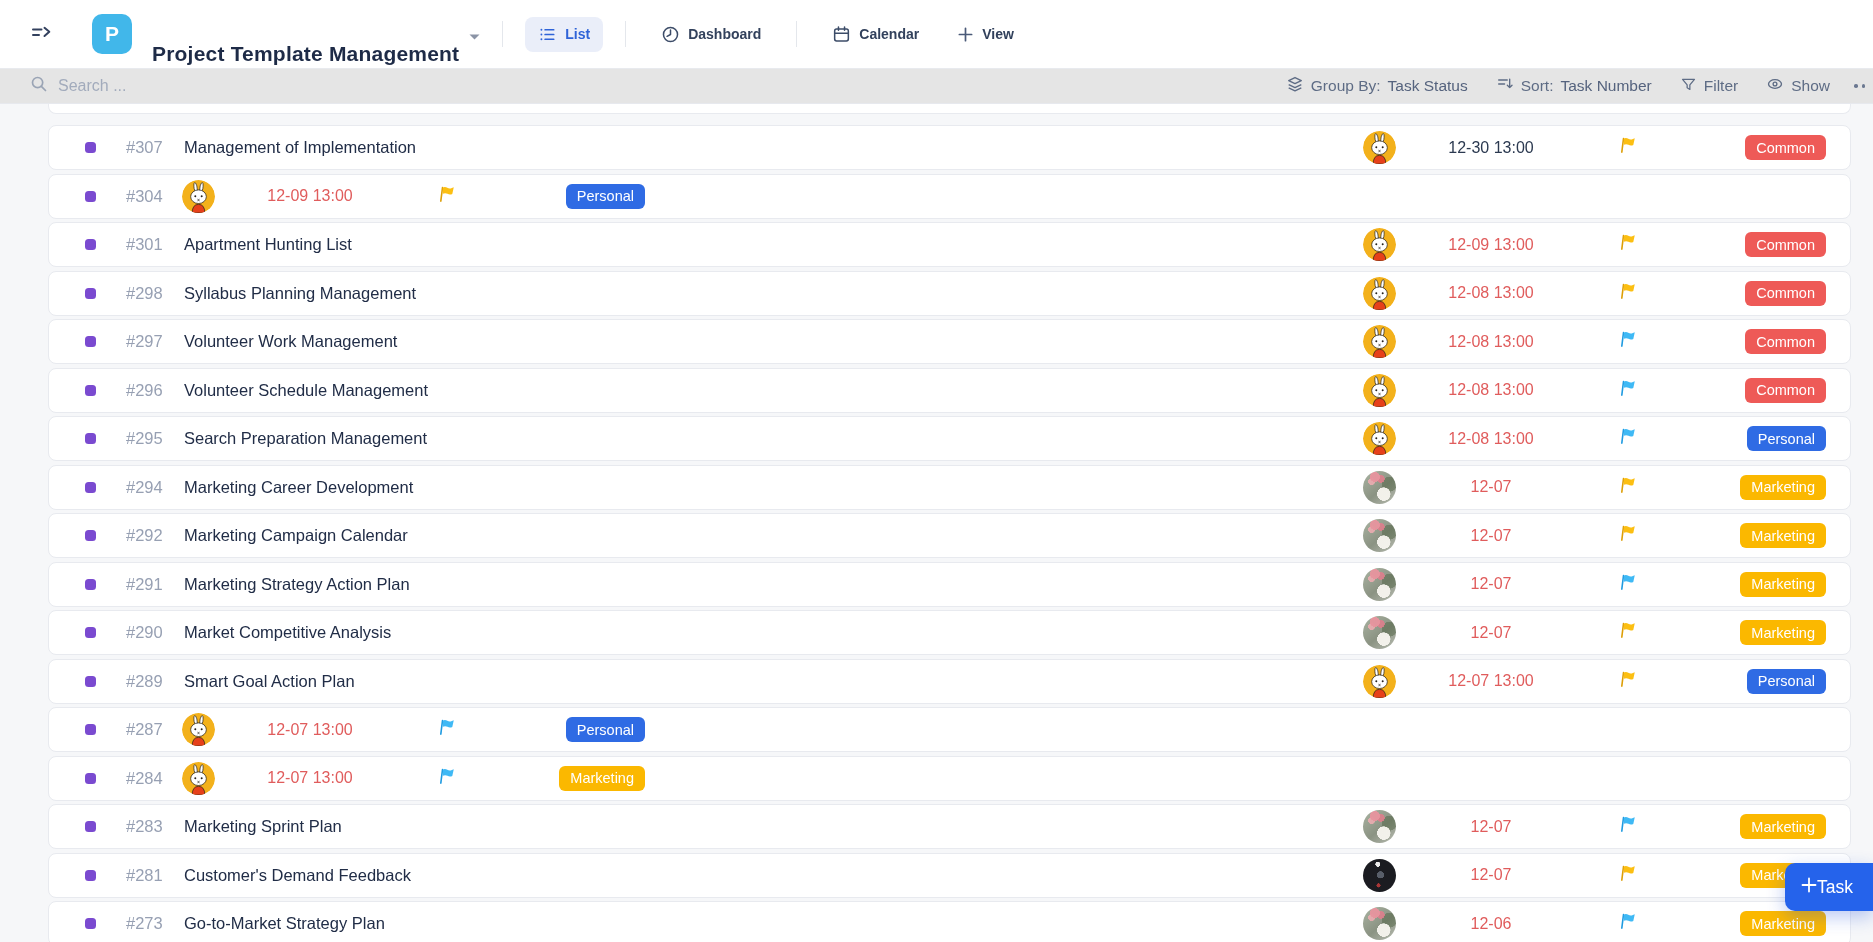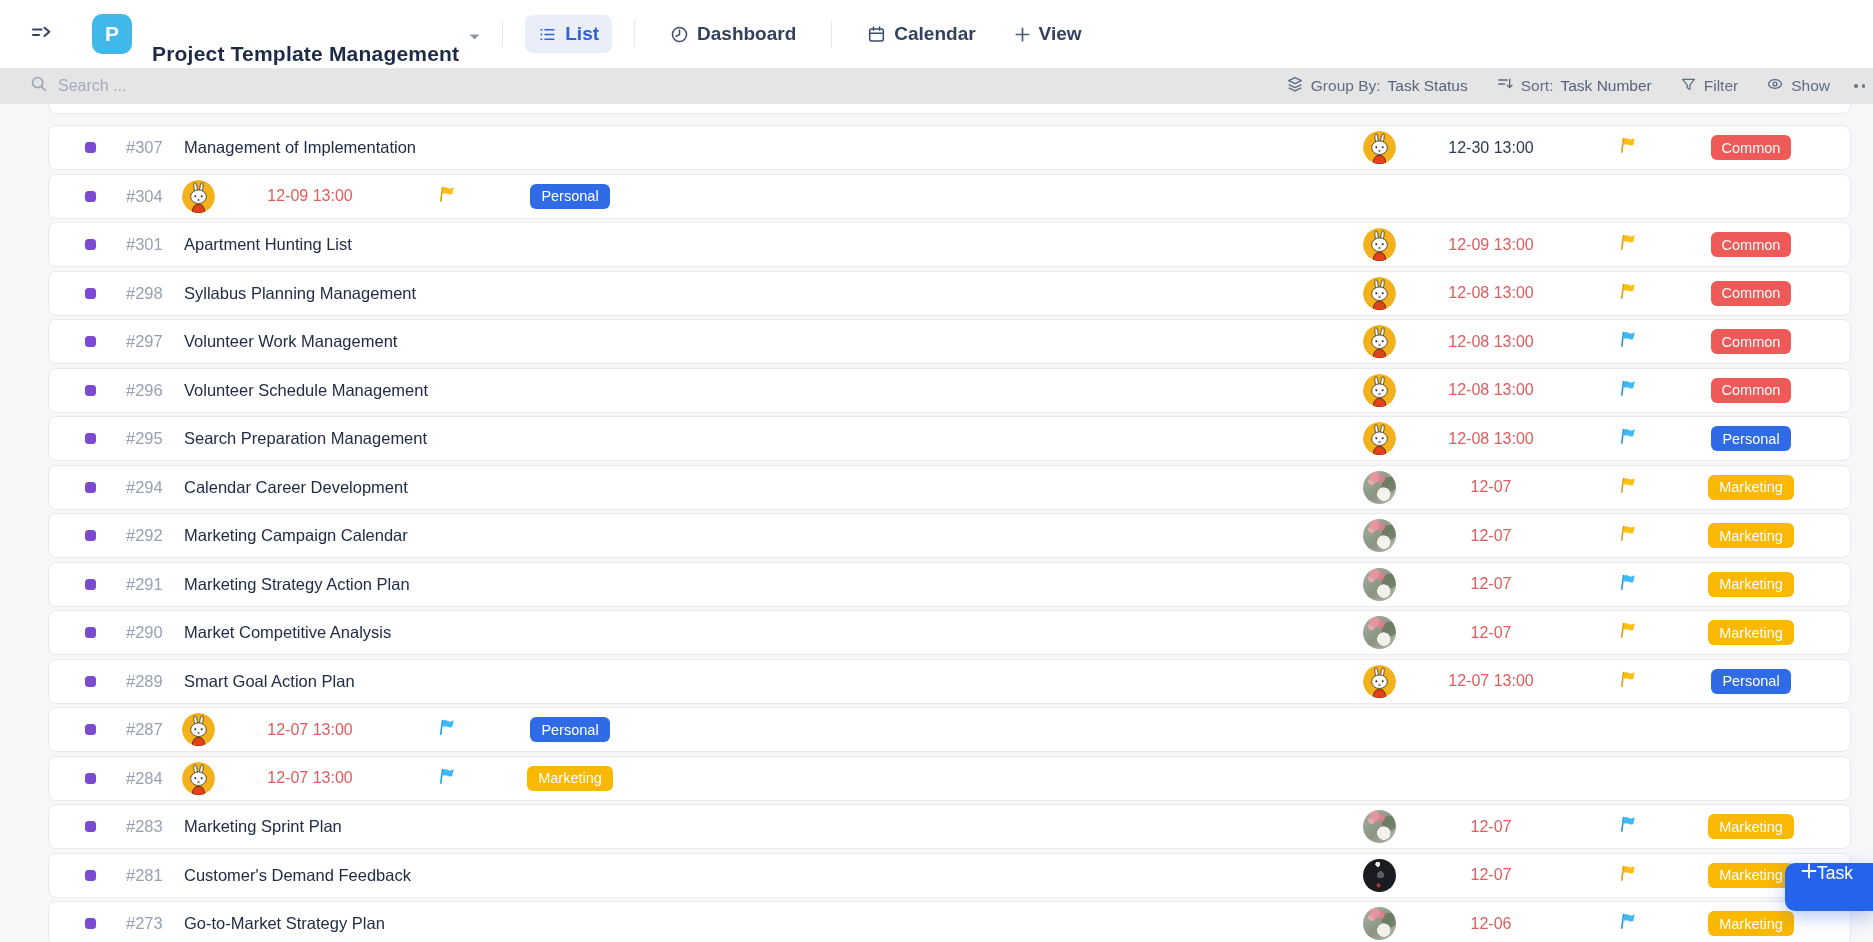--- a/index.html
+++ b/index.html
@@ -18,21 +18,21 @@
     width:40px; height:40px; margin-left:36px; border-radius:10px;
     display:flex; align-items:center; justify-content:center;
     color:#fff; font-size:21px; font-weight:700;
   }
   .title-wrap { display:flex; align-items:center; margin-left:20px; cursor:pointer; }
   .page-title { font-size:21px; font-weight:700; color:#1e2b47; letter-spacing:.2px;margin-top:40px; }
   .caret { margin-left:10px; margin-top:3px; }
   .vdiv { width:1px; height:26px; background:#e4e7ec; margin:0 22px; flex:0 0 auto; }
   .tabs { display:flex; align-items:center; }
   .tab {
-    display:flex; align-items:center; gap:8px; font-size:19px; font-weight:600;
+    display:flex; align-items:center; gap:8px; font-size:14px; font-weight:600;
     color:#32415c; padding:8px 13px; border-radius:8px; cursor:pointer; white-space:nowrap;
   }
   .tab.active { background:#eaeef9; color:#2e63d8; }
   .tab .ticon { display:flex; }
   .add-view { color:#32415c; }
   
   .toolbar {
     height:35px; background:#e5e5e5; border-bottom:1px solid #e7e9ee;
     display:flex; align-items:center; padding:0 10px 0 30px; position:relative;
   }
@@ -83,29 +83,29 @@
   }
   .avatar--dark {
     background:
       radial-gradient(circle at 45% 16%, #ececec 0 7%, rgba(236,236,236,0) 8%),
       radial-gradient(circle at 53% 48%, #585e69 0 14%, rgba(88,94,105,0) 15%),
       radial-gradient(circle at 47% 80%, #a83636 0 6%, rgba(168,54,54,0) 7%),
       #1b1c21;
   }
   .due { width:180px; text-align:center; font-size:16px; flex:0 0 auto; }
   .flag-cell { width:95px; display:flex; justify-content:center; flex:0 0 auto; }
-  .badge-cell { width:150px; display:flex; justify-content:center; flex:0 0 auto; margin-right:24px; }
+  .badge-cell { width:150px; display:flex; justify-content:flex-end; flex:0 0 auto; margin-right:24px; }
   .badge {
     color:#fff; font-size:14.5px; padding:4.5px 11px; border-radius:6px; white-space:nowrap;
   }
   
   .task-fab {
     position:absolute; top:863px; right:0; height:48px;
     border:none; border-radius:10px 0 0 10px;
-    display:flex; gap:0; padding:0 20px 0 16px;
+    display:flex; align-items:center; gap:0; padding:0 20px 0 16px;
     color:#fff; font-size:17.5px; cursor:pointer;
     font-family:"Liberation Sans","DejaVu Sans",sans-serif;
     box-shadow:0 6px 18px rgba(30,80,220,.30);
   }
 </style>
 </head>
 <body>
 
 <header class="topbar">
   <span class="expand-btn">
@@ -431,21 +431,21 @@
             </svg></span>
     </span>
     <span class="badge-cell">
       <span class="badge" style="background: rgb(47, 107, 228);">Personal</span>
     </span>
   </div>
 
   <div class="row">
     <span class="sq" style="background: rgb(122, 74, 208);"></span>
     <span class="num">#294</span>
-    <span class="name">Calendar Career Development</span>
+    <span class="name">Marketing Career Development</span>
     <span class="avatar-cell">
       <span class="avatar avatar--photo"></span>
     </span>
     <span class="due" style="color: rgb(224, 92, 92);">12-07</span>
     <span class="flag-cell">
       <span class="flag"><svg width="17" height="17" viewBox="0 0 16 16">
               <path d="M3.3 1.4 L1.7 14.3" stroke="#dd9e06" stroke-width="1.5" stroke-linecap="round" fill="none"></path>
               <path d="M3.6 1.7 C5 .7 6.4 1 7.8 1.7 C9.2 2.4 10.6 2.5 12.1 1.8 L13.9 1.1 L12.5 7.5 C10.9 8.2 9.4 8.1 8 7.4 C6.6 6.7 5.2 6.6 3.6 7.3 Z" fill="#fcbf12"></path>
             </svg></span>
     </span>

